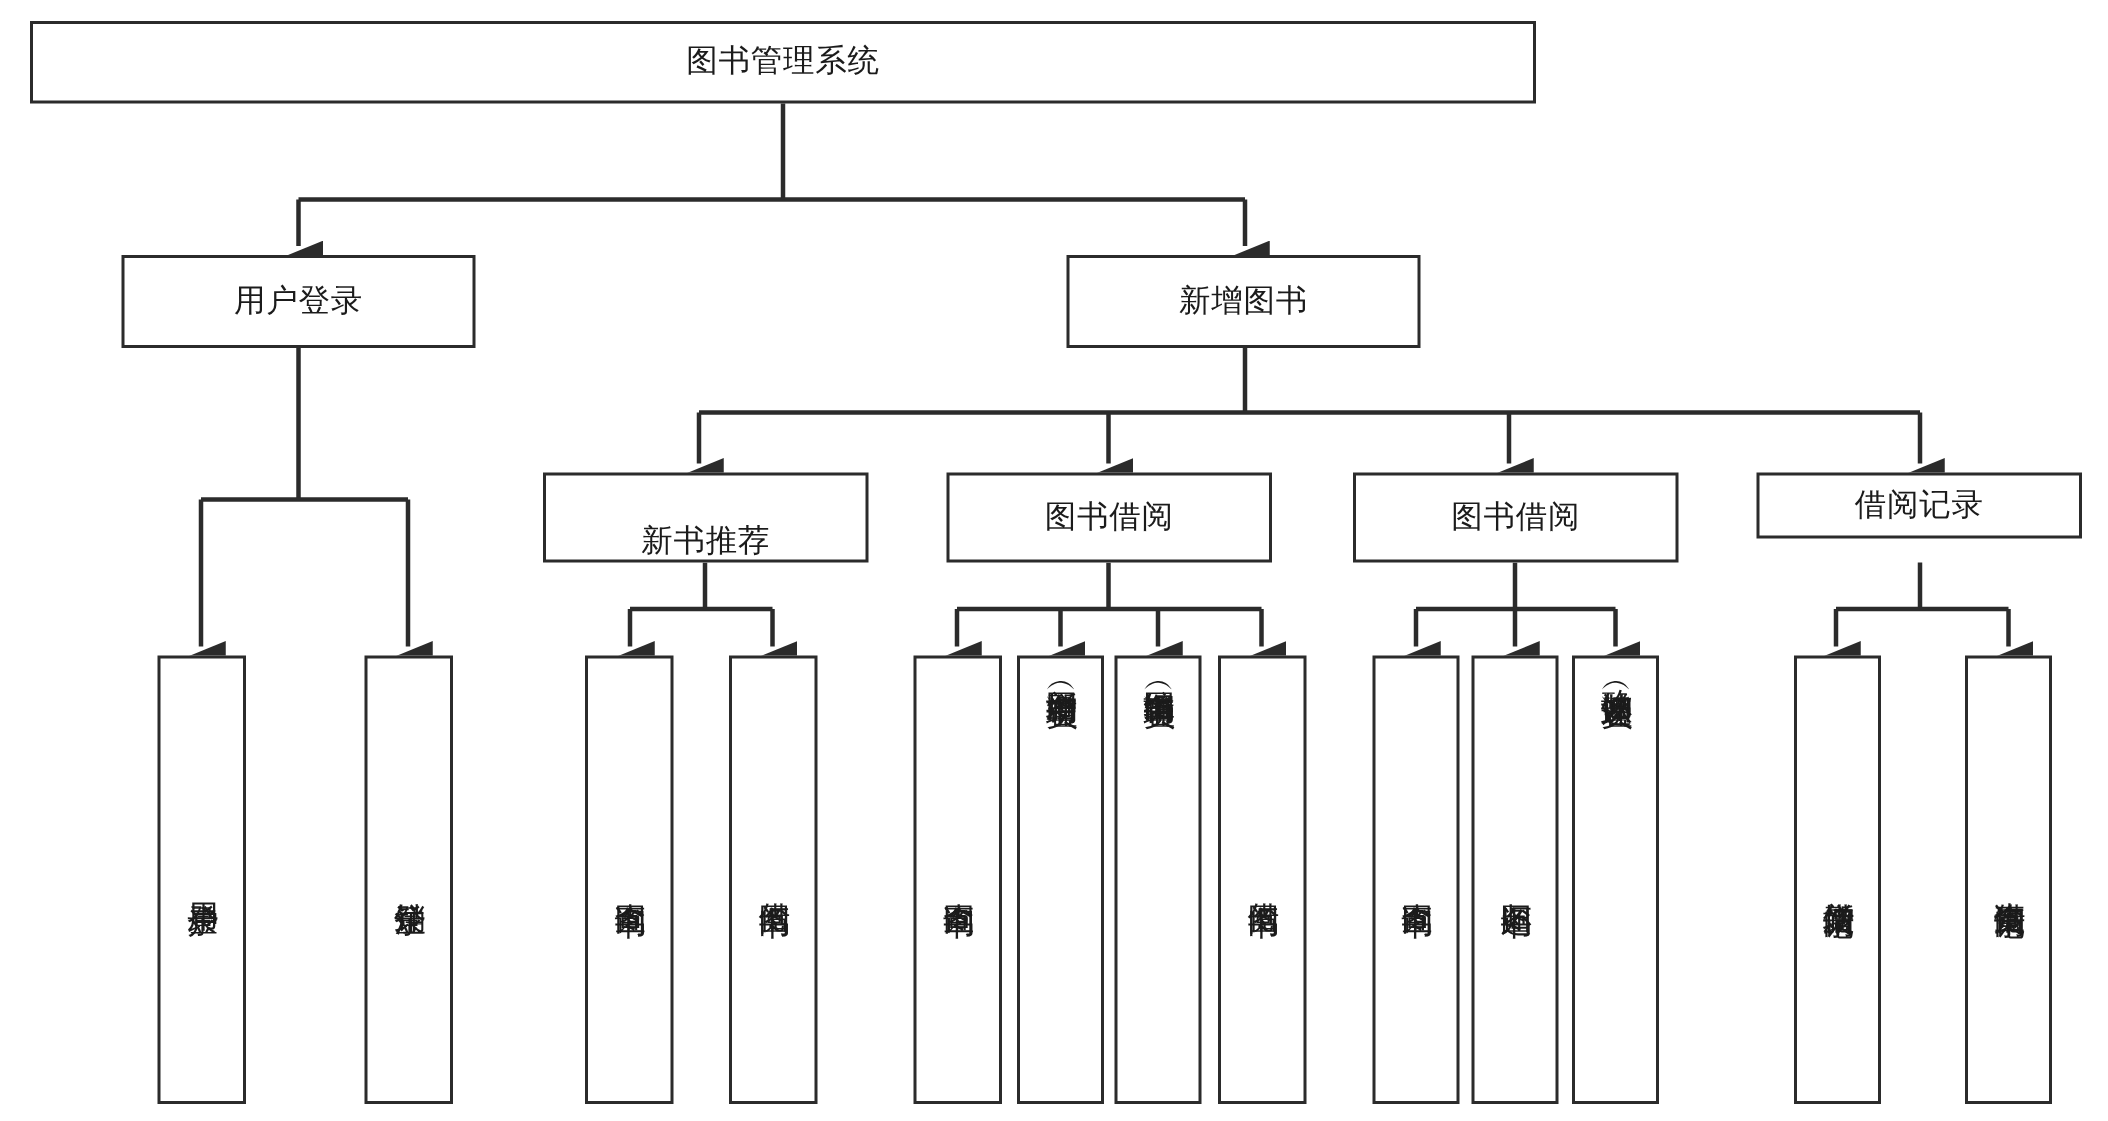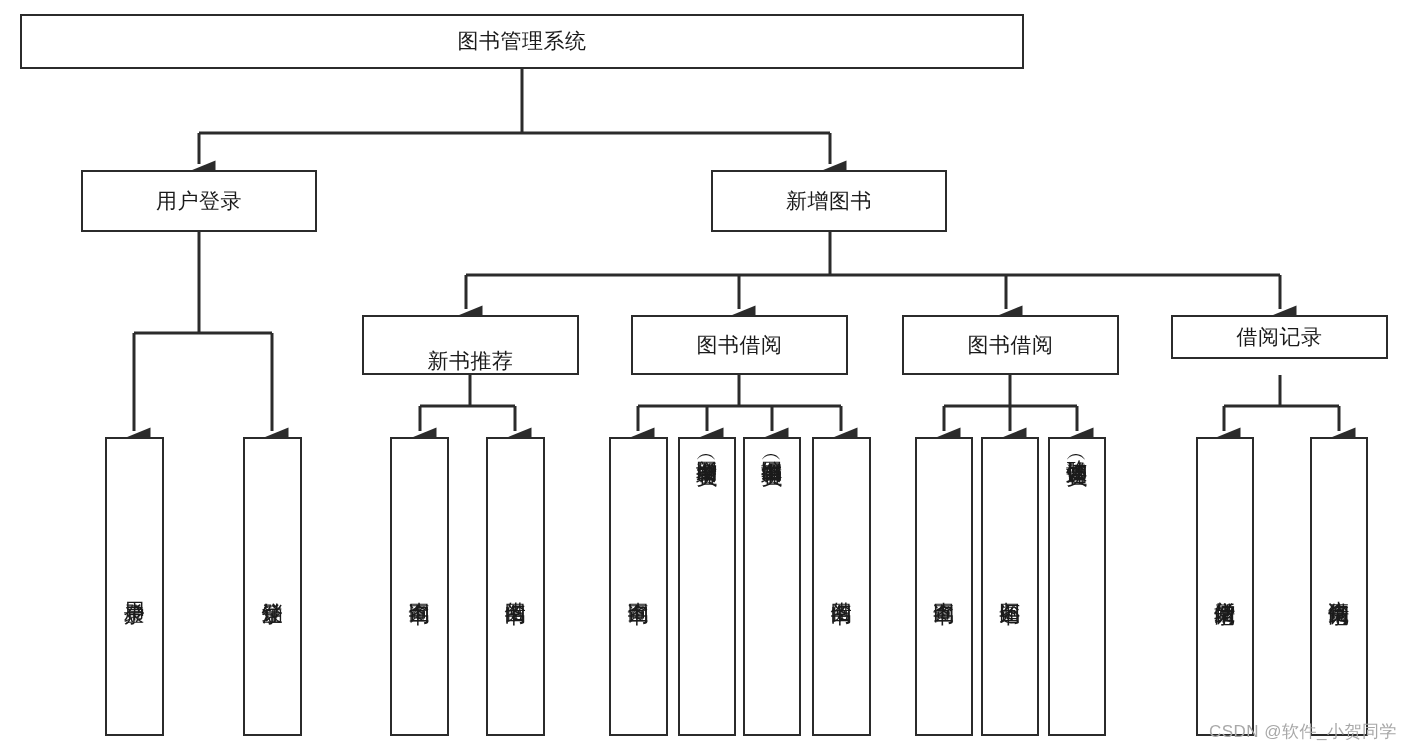--- a/index.html
+++ b/index.html
@@ -204,15 +204,14 @@
   </div>
 
   <div class="node vertical center-v" style="left:1196px; top:437px; width:58px; height:299px;">
     <span class="node-label">新增借阅记录</span>
   </div>
 
   <div class="node vertical center-v" style="left:1310px; top:437px; width:58px; height:299px;">
     <span class="node-label">查询借阅记录</span>
   </div>
 
-  <div id="watermark">CSDN @软件_小贺同学</div>
 
 </div>
 
 </body></html>

